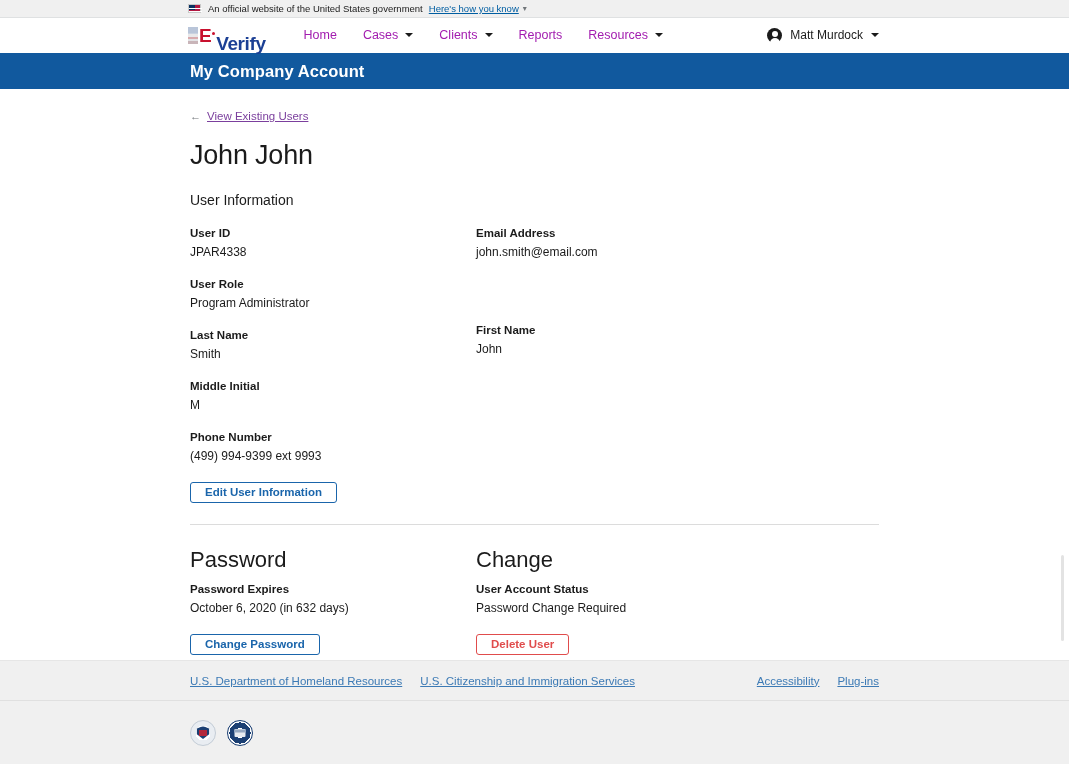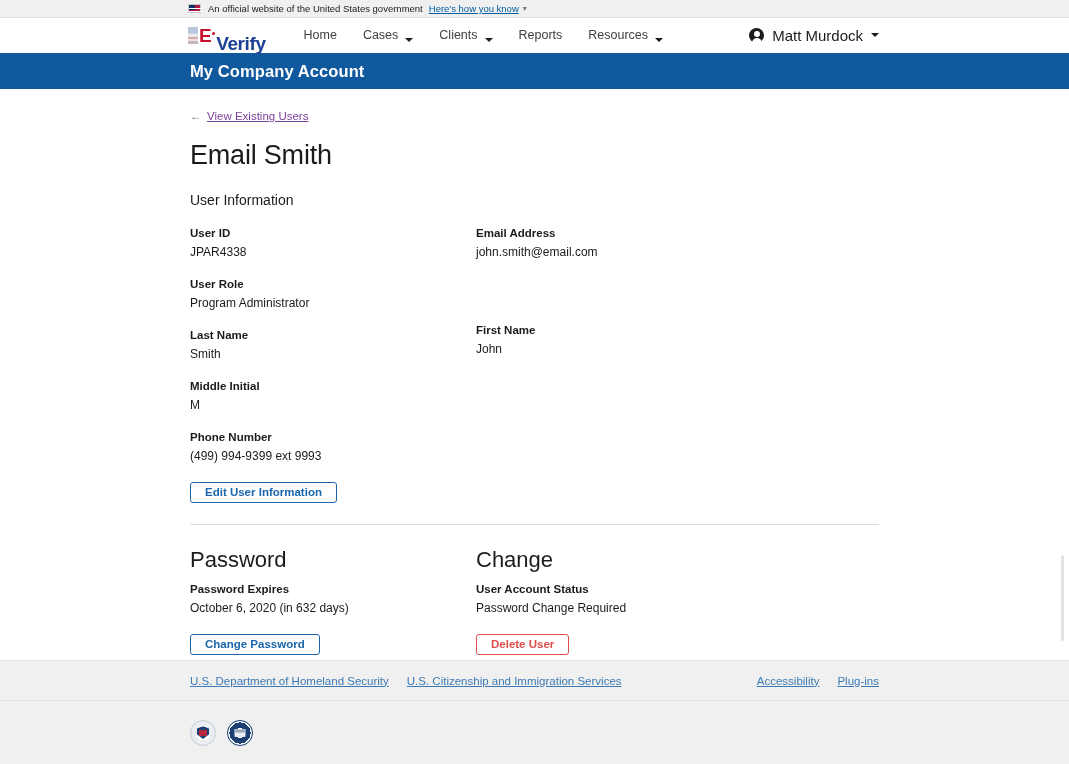--- a/index.html
+++ b/index.html
@@ -67,40 +67,40 @@
   }
   .logo-dot{
     width:3px; height:3px; background:#c8102e; border-radius:50%;
     display:inline-block; margin:0 1px 3px 1px;
   }
   .logo-verify{
     font-size:19px; font-weight:bold; color:#1b3f94; letter-spacing:-0.4px; line-height:1;margin-top:17px;
   }
   .nav-items{ display:flex; align-items:center; gap:26px; }
   .nav-item{
-    font-size:12.5px; color:#404040; cursor:pointer;
-    display:flex; align-items:flex-end; gap:7px; white-space:nowrap;
+    font-size:12.5px; color:#a21caf; cursor:pointer;
+    display:flex; align-items:center; gap:7px; white-space:nowrap;
   }
   .chev{
     width:0;height:0;border-left:4px solid transparent;border-right:4px solid transparent;
     border-top:4.5px solid #1b1b1b; display:inline-block;
   }
   .nav-right{
     margin-left:auto; display:flex; align-items:center; gap:8px; cursor:pointer;
   }
   .avatar-icon{
     width:15px;height:15px;border-radius:50%;background:#1b1b1b;position:relative;flex:none;
   }
   .avatar-icon:before{
     content:"";position:absolute;left:4.5px;top:3px;width:6px;height:6px;border-radius:50%;background:#fff;
   }
   .avatar-icon:after{
     content:"";position:absolute;left:2.5px;top:10px;width:10px;height:6px;border-radius:5px 5px 0 0;background:#fff;
   }
-  .user-name{ font-size:15px; color:#1b1b1b; }
+  .user-name{ font-size:12px; color:#1b1b1b; }
 
   
   .page-banner{
     background:#11599e;
     height:36px;
     display:flex; align-items:center;
     padding-left:190px;
   }
   .page-banner h1{
     margin:0; font-size:16.5px; color:#ffffff; font-weight:bold; letter-spacing:0.1px;
@@ -267,21 +267,21 @@
   <h1>My Company Account</h1>
 </div>
 
 <div class="content">
 
   <div class="backlink-row">
     <span class="back-arrow">←</span>
     <span class="backlink">View Existing Users</span>
   </div>
 
-  <h2 class="person">Email Smith</h2>
+  <h2 class="person">John John</h2>
   <h3 class="section">User Information</h3>
 
   <div class="grid">
     <div class="col">
 
       <div class="field">
         <div class="label">User ID</div>
         <div class="value">JPAR4338</div>
       </div>
 
@@ -339,21 +339,21 @@
         <div class="label">User Account Status</div>
         <div class="value">Password Change Required</div>
       </div>
       <button class="btn btn-outline-red">Delete User</button>
     </div>
   </div>
 </div>
 
 <div class="footer">
   <div class="footer-links">
-    <span class="footer-link">U.S. Department of Homeland Security</span>
+    <span class="footer-link">U.S. Department of Homeland Resources</span>
     <span class="footer-link">U.S. Citizenship and Immigration Services</span>
     <span class="footer-right">
       <span class="footer-link">Accessibility</span>
       <span class="footer-link">Plug-ins</span>
     </span>
   </div>
   <div class="footer-seals">
     <span class="seal seal-dhs"></span>
     <span class="seal seal-uscis"></span>
   </div>

